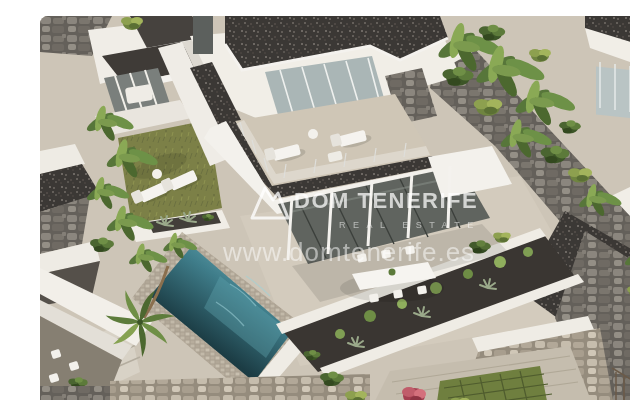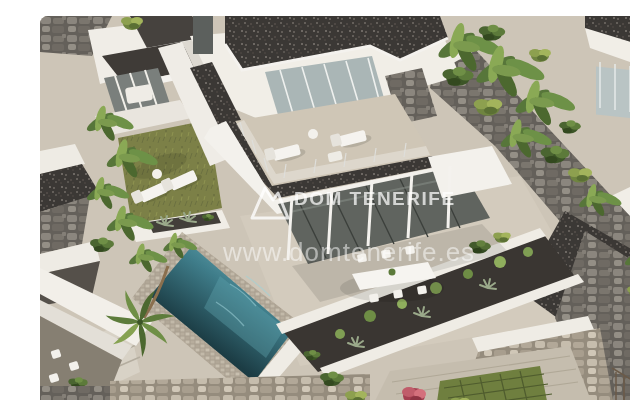--- a/index.html
+++ b/index.html
@@ -1,20 +1,20 @@
 <!DOCTYPE html>
 <html><head>
 <meta charset="utf-8">
 <style>
   html,body{margin:0;padding:0;background:#ffffff;font-family:"Liberation Sans",sans-serif;}
   .stage{position:relative;width:630px;height:400px;overflow:hidden;border-radius:8px;background:#cdc5b7;}
   .scene{position:absolute;inset:0;display:block;}
   .watermark{position:absolute;inset:0;pointer-events:none;}
   .wm-logo{position:absolute;left:209px;top:167px;width:42px;height:40px;}
-  .wm-brand{position:absolute;left:254px;top:172px;font-size:19px;font-weight:700;
+  .wm-brand{position:absolute;left:254px;top:172px;font-size:22px;font-weight:700;
             letter-spacing:1.5px;color:rgba(255,255,255,0.72);white-space:nowrap;}
   .wm-sub{position:absolute;left:299px;top:204px;font-size:9px;font-weight:400;
           letter-spacing:7.5px;color:rgba(255,255,255,0.55);white-space:nowrap;}
   .wm-url{position:absolute;left:183px;top:221px;font-size:26px;font-weight:400;
           letter-spacing:1px;color:rgba(255,255,255,0.5);white-space:nowrap;text-align:center;}
 </style>
 </head>
 <body>
 
 <figure class="stage">
@@ -334,15 +334,16 @@
     <circle cx="604" cy="312" r="3" fill="#d9a0b5"></circle>
         <circle cx="612" cy="320" r="2.5" fill="#c98aa2"></circle>
   </g>
 </svg>
 
 <div class="watermark">
   <svg class="wm-logo" viewBox="0 0 42 38">
     <path d="M3 34 L16 4 L24 16 L29 9 L39 34 Z" fill="none" stroke="rgba(255,255,255,0.78)" stroke-width="3" stroke-linejoin="round"></path>
   </svg>
   <div class="wm-brand">DOM TENERIFE</div>
+  <div class="wm-sub">REAL ESTATE</div>
   <div class="wm-url">www.domtenerife.es</div>
 </div>
 </figure>
 
 </body></html>

